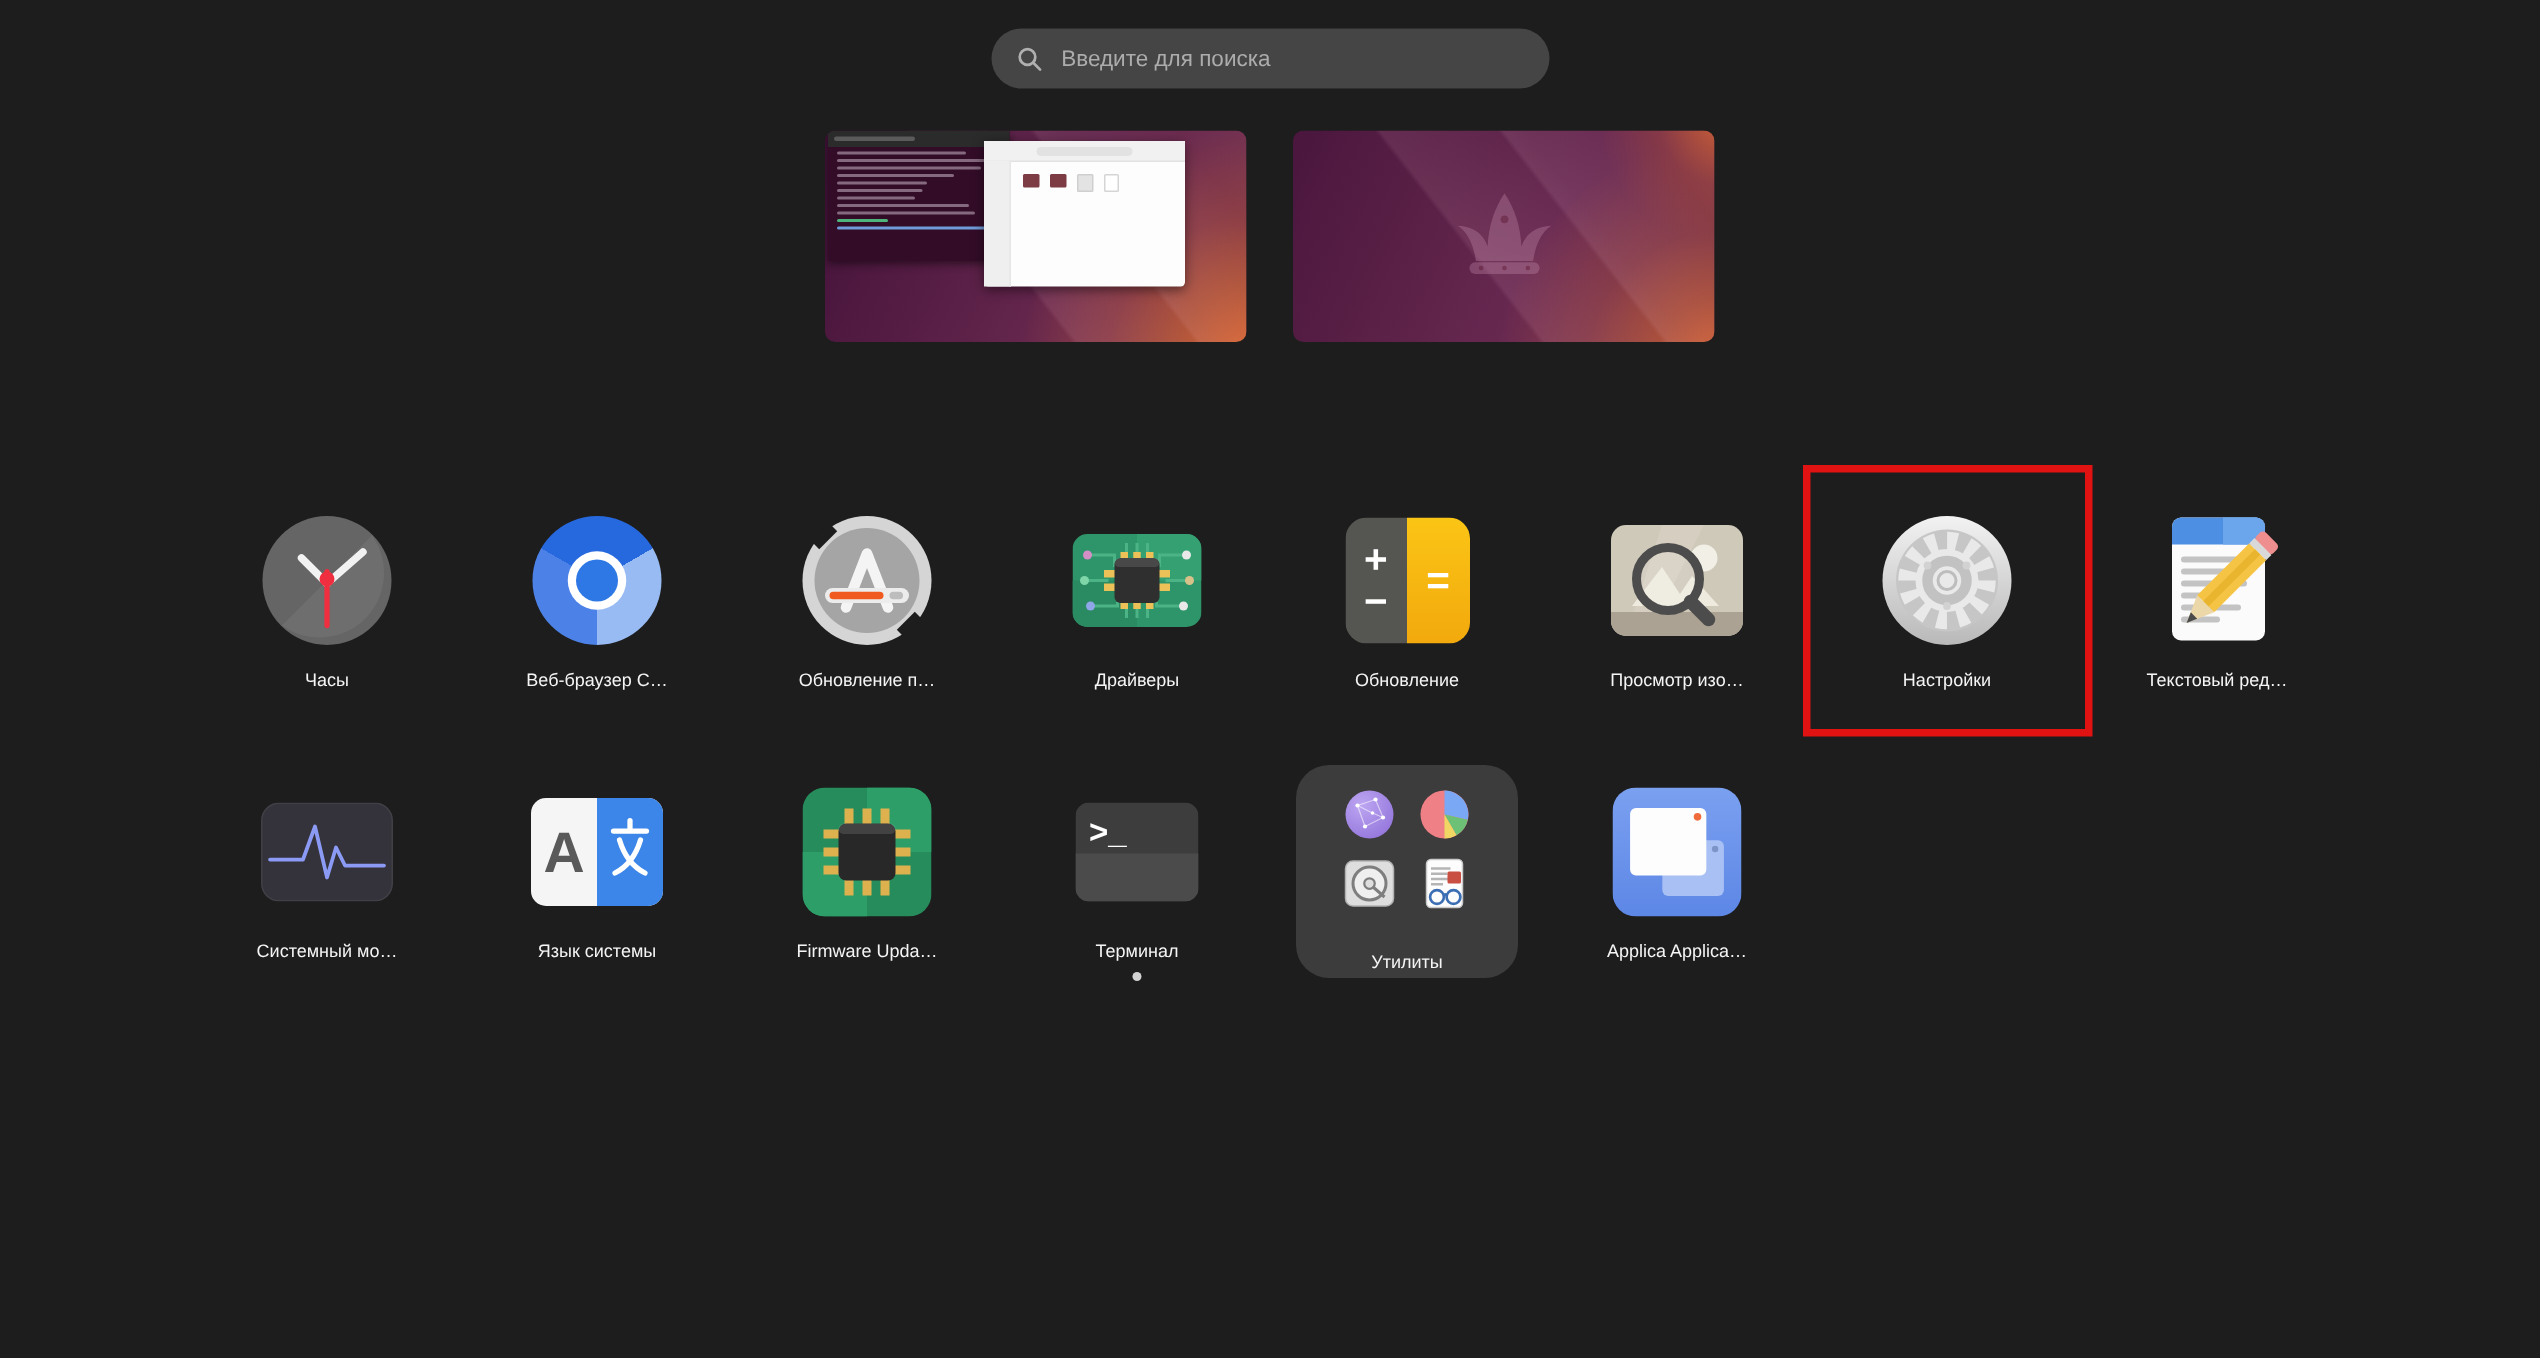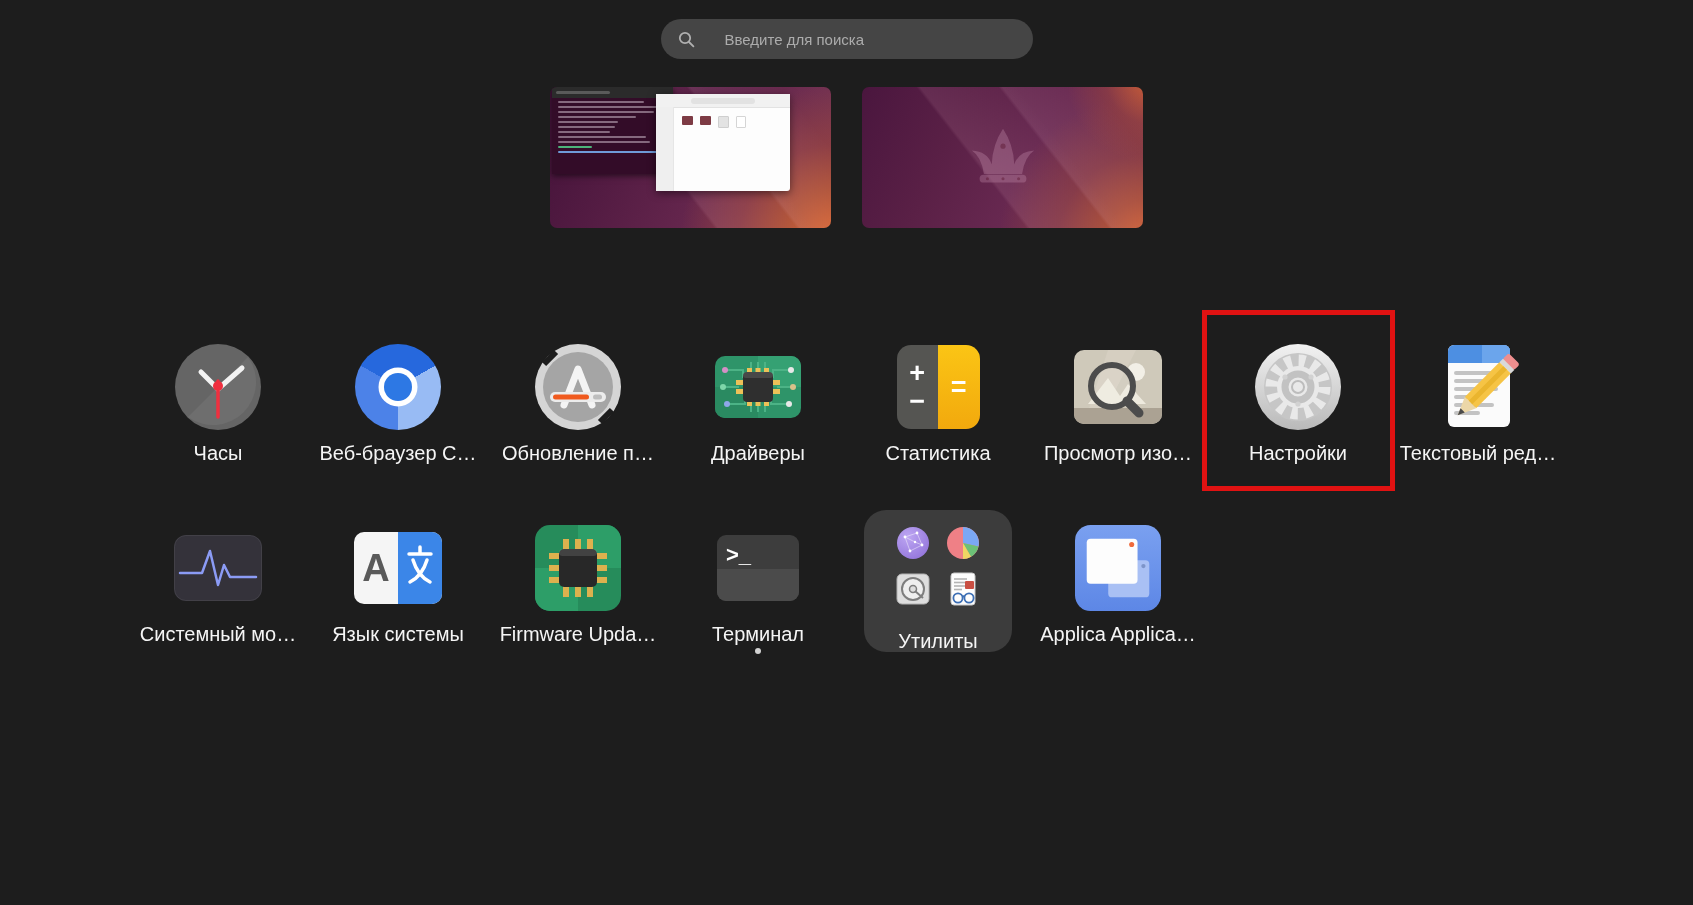--- a/index.html
+++ b/index.html
@@ -7,21 +7,21 @@
     width:1693px;height:905px;overflow:hidden;position:relative;
     background:#1d1d1d;
     font-family:"Liberation Sans","DejaVu Sans",sans-serif;
   }
   svg text{font-family:"Liberation Sans","DejaVu Sans",sans-serif;}
 
   
   .search{
     position:absolute;top:19px;left:50%;transform:translateX(-50%);
     width:372px;height:40px;border-radius:20px;background:#454545;
-    display:flex;align-items:center;gap:28px;padding:12px 17px;box-sizing:border-box;
+    display:flex;align-items:center;gap:11px;padding:12px 17px;box-sizing:border-box;
   }
   .search input{
     flex:1;background:transparent;border:none;outline:none;
     font-size:15px;color:#e8e8e8;font-family:inherit;
   }
   .search input::placeholder{color:#acacac;}
 
   
   .workspaces{position:absolute;top:87px;left:0;width:100%;display:flex;justify-content:center;gap:31px;}
   .thumb{
@@ -67,21 +67,21 @@
   .app-grid{
     position:absolute;left:128px;top:310px;width:1440px;
     display:grid;grid-template-columns:repeat(8,180px);grid-auto-rows:181px;
   }
   .cell{
     position:relative;display:flex;flex-direction:column;align-items:center;
     padding-top:33px;box-sizing:border-box;cursor:pointer;
   }
   .icon{width:88px;height:88px;display:flex;align-items:center;justify-content:center;flex:0 0 auto;}
   .label{
-    margin-top:13px;font-size:20px;color:#f5f5f5;line-height:18px;
+    margin-top:13px;font-size:12px;color:#f5f5f5;line-height:18px;
     max-width:172px;white-space:nowrap;text-align:right;
   }
   .hl{position:absolute;left:-6px;right:-7px;top:0;bottom:0;border:5px solid #e01212;pointer-events:none;}
   .run-dot{width:6px;height:6px;border-radius:50%;background:#d2d2d2;margin-top:5px;}
 
   
   .folder-cell{padding-top:19px;}
   .folder-bg{
     width:148px;height:142px;background:#3c3c3c;border-radius:22px;
     display:flex;flex-direction:column;align-items:center;padding-top:15px;box-sizing:border-box;
@@ -261,21 +261,21 @@
       <div class="ic-calc">
         <div class="cl">
           <span>+</span>
           <span>−</span>
         </div>
         <div class="cr">
           <span>=</span>
         </div>
       </div>
     </div>
-    <div class="label">Статистика</div>
+    <div class="label">Обновление</div>
   </div>
 
 
   <div class="cell">
     <div class="icon">
       <svg width="88" height="74" viewBox="0 0 88 74">
         <rect width="88" height="74" rx="10" fill="#cfc9ba"></rect>
         <path d="M34 0 L62 0 L24 74 L10 74 Z" fill="#d8d2c4" opacity="0.7"></path>
         <circle cx="62" cy="22" r="9" fill="#f2efe6"></circle>
         <path d="M14 54 L34 28 L46 46 L54 34 L72 54 Z" fill="#eeeade"></path>

